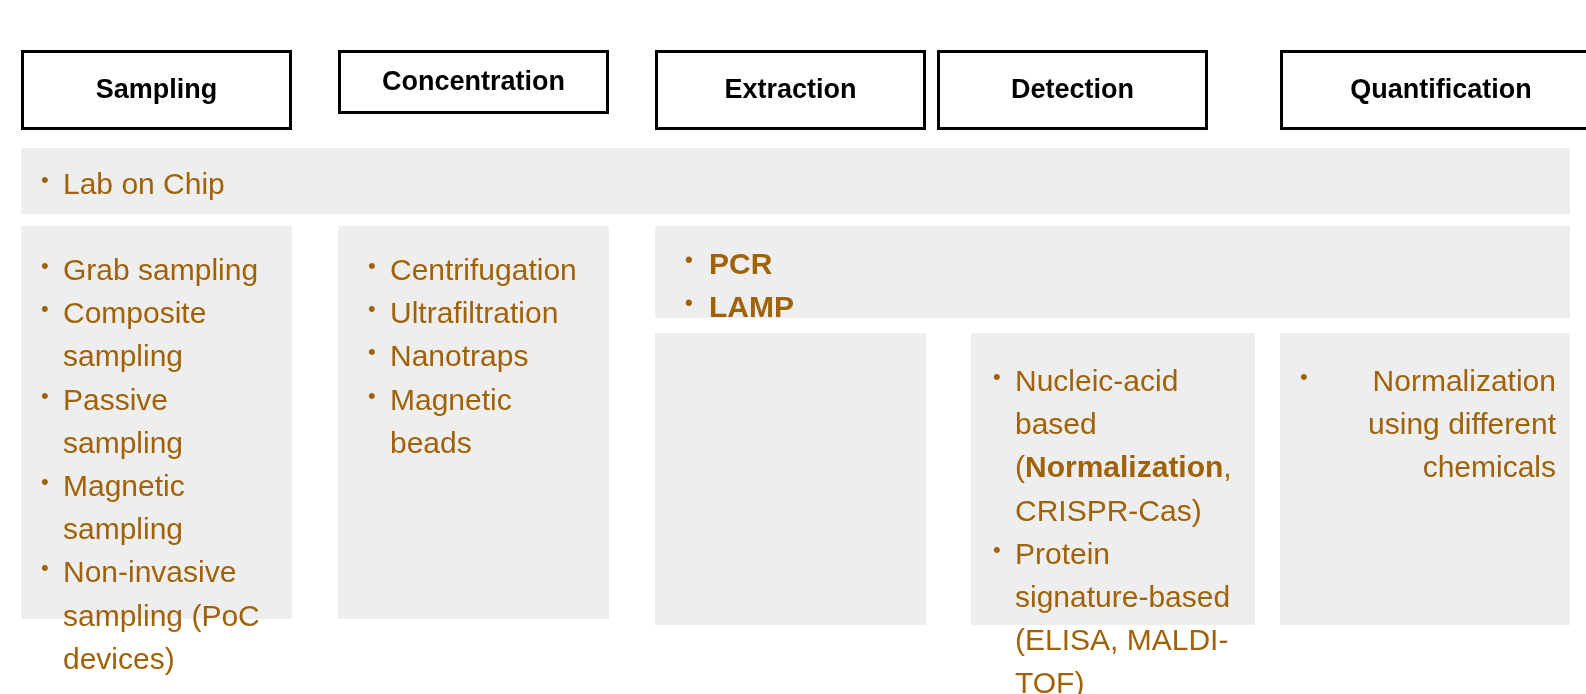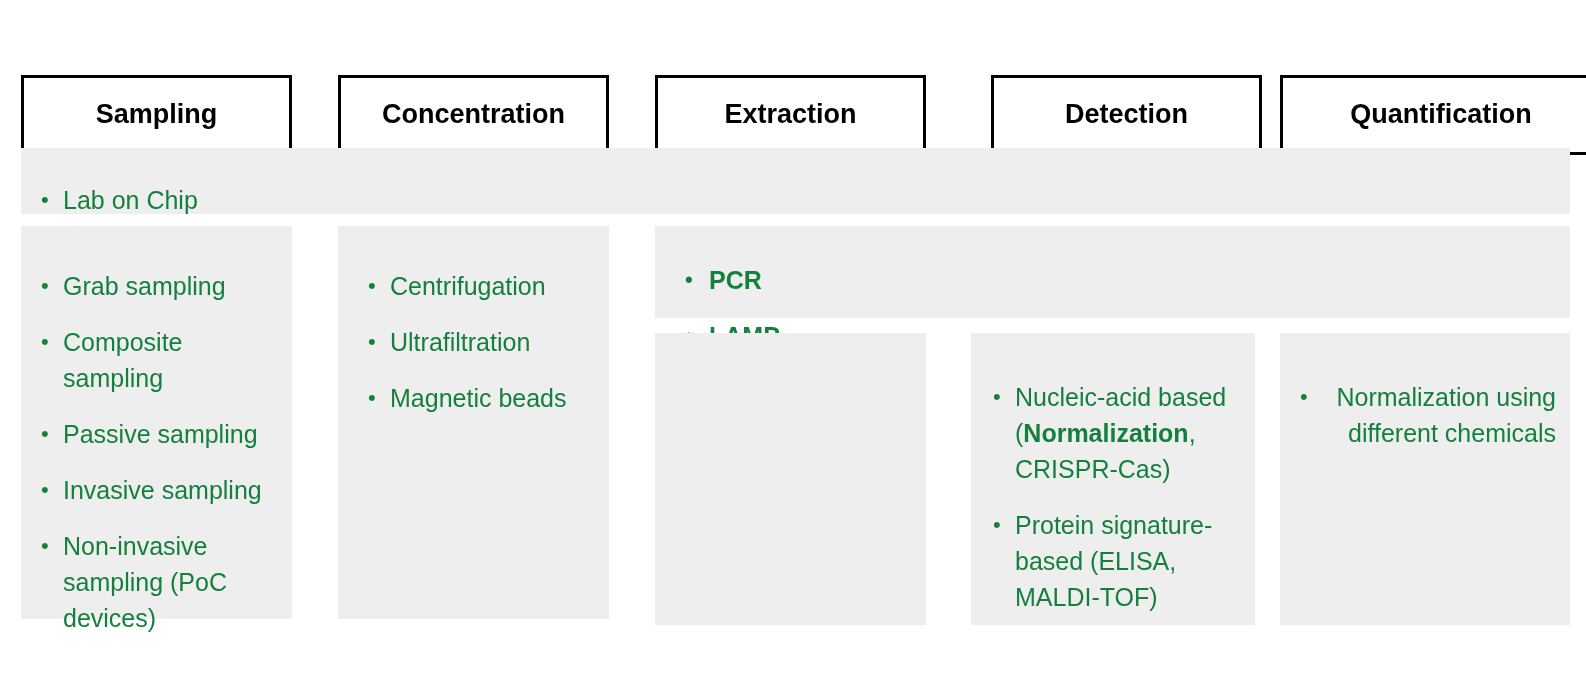--- a/index.html
+++ b/index.html
@@ -23,21 +23,20 @@
 
   
   .stage-box {
     position: absolute;
     box-sizing: border-box;
     background: #ffffff;
     border: 3px solid #000000;
     display: flex;
     align-items: center;
     justify-content: center;
-    margin-top: 25px;
   }
   .stage-label {
     font-size: 27px;
     font-weight: bold;
     letter-spacing: 0px;
     line-height: 1.1;
     white-space: nowrap;
   }
 
   
@@ -47,24 +46,23 @@
     background: #eeeeee;
   }
   .panel ul {
     list-style: none;
     margin: 0;
     padding: 0;
   }
   .panel li {
     position: relative;
     padding-left: 28px;
-    font-size: 25px;
+    font-size: 30px;
     line-height: 1.44;
-    color: #15803d;
-    margin-top: 20px;
+    color: #a16207;
   }
   .panel li::before {
     content: "\2022";
     position: absolute;
     left: 6px;
     top: 0;
     font-size: 22px;
     line-height: 1.60;
   }
   .panel li.bold,
@@ -85,56 +83,57 @@
 </style>
 </head>
 <body>
 
 <div id="canvas">
 
   <div class="stage-box" style="left:21px; top:50px; width:271px; height:80px;">
     <span class="stage-label">Sampling</span>
   </div>
 
-  <div class="stage-box" style="left:338px; top:50px; width:271px; height:80px;">
+  <div class="stage-box" style="left:338px; top:50px; width:271px; height:64px;">
     <span class="stage-label">Concentration</span>
   </div>
 
   <div class="stage-box" style="left:655px; top:50px; width:271px; height:80px;">
     <span class="stage-label">Extraction</span>
   </div>
 
-  <div class="stage-box" style="left:991px; top:50px; width:271px; height:80px;">
+  <div class="stage-box" style="left:937px; top:50px; width:271px; height:80px;">
     <span class="stage-label">Detection</span>
   </div>
 
   <div class="stage-box" style="left:1280px; top:50px; width:322px; height:80px;">
     <span class="stage-label">Quantification</span>
   </div>
 
   <div class="panel panel-lab" style="left:21px; top:148px; width:1549px; height:66px;">
     <ul>
       <li>Lab on Chip</li>
     </ul>
   </div>
 
   <div class="panel panel-col" style="left:21px; top:226px; width:271px; height:393px;">
     <ul>
       <li>Grab sampling</li>
       <li>Composite sampling</li>
       <li>Passive sampling</li>
-      <li>Invasive sampling</li>
+      <li>Magnetic sampling</li>
       <li>Non-invasive sampling (PoC devices)</li>
     </ul>
   </div>
 
   <div class="panel panel-col" style="left:338px; top:226px; width:271px; height:393px;padding-left:24px;">
     <ul>
       <li>Centrifugation</li>
       <li>Ultrafiltration</li>
+      <li>Nanotraps</li>
       <li>Magnetic beads</li>
     </ul>
   </div>
 
   <div class="panel panel-assay" style="left:655px; top:226px; width:915px; height:92px;">
     <ul>
       <li class="bold">PCR</li>
       <li class="bold">LAMP</li>
     </ul>
   </div>

